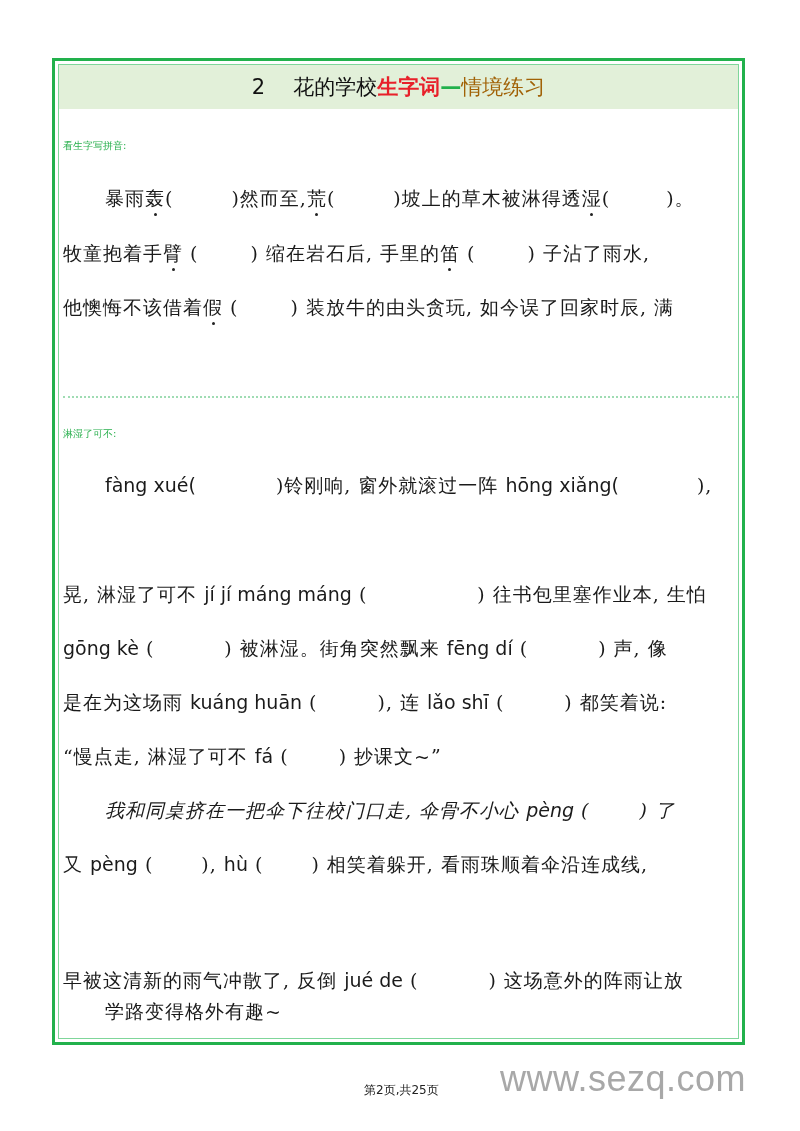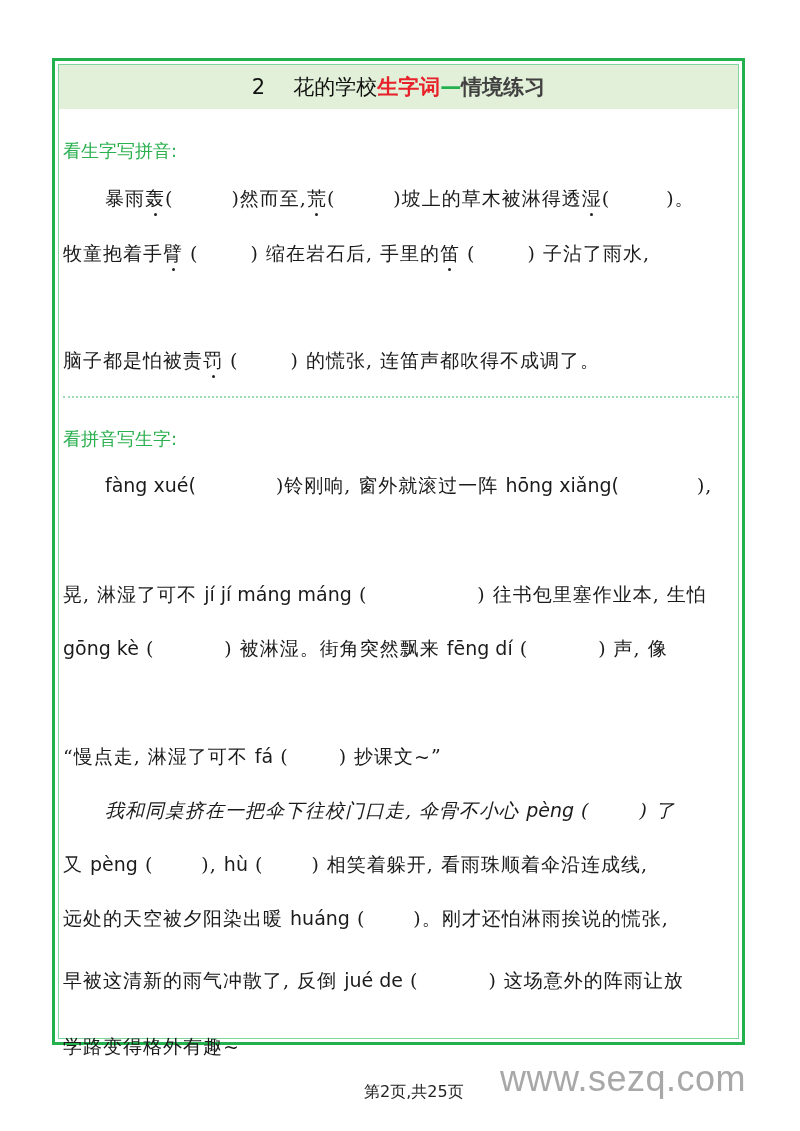--- a/index.html
+++ b/index.html
@@ -9,34 +9,34 @@
            border:3px solid #22b14c; box-sizing:border-box; }
   .frame-inner { position:absolute; left:3px; top:3px; right:3px; bottom:3px;
                  border:1px solid #7fd69a; }
   .header { position:absolute; left:4px; top:4px; right:4px; height:44px;
             background:#e2f0d9; display:flex; align-items:center; justify-content:center;
             font-family:"DejaVu Sans","Liberation Sans",sans-serif; font-size:21px; }
   .header .num { margin-right:28px; color:#111; }
   .header .lesson { color:#111; }
   .header .red { color:#e8202a; font-weight:bold; }
   .header .dash { color:#22b14c; font-weight:bold; }
-  .header .green { color:#404040; font-weight:bold; }
+  .header .green { color:#a16207; font-weight:normal; }
   .section-label { position:absolute; left:8px; font-family:"DejaVu Sans","Liberation Sans",sans-serif;
-                   font-size:18px; color:#2bb04f; }
+                   font-size:10px; color:#2bb04f; }
   .divider { position:absolute; left:8px; right:4px; top:335px; border-top:2px dotted #9fdcb3; }
   .line { position:absolute; left:8px; right:10px; font-size:19px; white-space:nowrap;
           letter-spacing:1px; }
   .line.indent { padding-left:42px; }
   .py { font-family:"DejaVu Sans","Liberation Sans",sans-serif; font-size:19px; letter-spacing:0; }
   .blank { display:inline-block; }
   .dot { position:relative; }
   .dot::after { content:""; position:absolute; left:50%; bottom:-7px; width:3px; height:3px;
                 margin-left:-1.5px; background:#222; border-radius:50%; }
   .footer-page { position:absolute; left:364px; top:1082px; font-family:"DejaVu Sans","Liberation Sans",sans-serif;
-                 font-size:16px; color:#222; }
+                 font-size:12px; color:#222; }
   .watermark { position:absolute; left:500px; top:1058px; font-family:"Liberation Sans","DejaVu Sans",sans-serif;
                font-size:36px; color:#a8a8a8; letter-spacing:0.5px; }
 </style>
 </head>
 <body>
 
 <div class="frame">
   <div class="frame-inner"></div>
 
   <div class="header">
@@ -50,62 +50,62 @@
   <div class="section-label" style="top:78px;">看生字写拼音:</div>
 
   <div class="line indent" style="top:125px;">
     <span>暴雨</span><span class="dot">轰</span><span>(</span><span class="blank" style="width:58px"></span><span>)然而至,</span><span class="dot">荒</span><span>(</span><span class="blank" style="width:58px"></span><span>)坡上的草木被淋得透</span><span class="dot">湿</span><span>(</span><span class="blank" style="width:56px"></span><span>)。</span>
   </div>
 
   <div class="line" style="top:180px;">
     <span>牧童抱着手</span><span class="dot">臂</span><span> (</span><span class="blank" style="width:52px"></span><span>) 缩在岩石后, 手里的</span><span class="dot">笛</span><span> (</span><span class="blank" style="width:52px"></span><span>) 子沾了雨水,</span>
   </div>
 
+  <div class="line" style="top:234px;">
+    <span>他懊悔不该借着</span><span class="dot">假</span><span> (</span><span class="blank" style="width:52px"></span><span>) 装放牛的由头贪玩, 如今误了回家时辰, 满</span>
+  </div>
 
-  <div class="line" style="top:287px;">
-    <span>脑子都是怕被责</span><span class="dot">罚</span><span> (</span><span class="blank" style="width:52px"></span><span>) 的慌张, 连笛声都吹得不成调了。</span>
-  </div>
 
   <div class="divider"></div>
 
-  <div class="section-label" style="top:366px;">看拼音写生字:</div>
+  <div class="section-label" style="top:366px;">淋湿了可不:</div>
 
   <div class="line indent" style="top:412px;">
     <span class="py">fàng xué</span><span class="py">(</span><span class="blank" style="width:80px"></span><span>)铃刚响, 窗外就滚过一阵 </span><span class="py">hōng xiǎng</span><span class="py">(</span><span class="blank" style="width:78px"></span><span>),</span>
   </div>
 
 
   <div class="line" style="top:521px;">
     <span>晃, 淋湿了可不 </span><span class="py">jí jí máng máng</span><span> (</span><span class="blank" style="width:110px"></span><span>) 往书包里塞作业本, 生怕</span>
   </div>
 
   <div class="line" style="top:575px;">
     <span class="py">gōng kè</span><span> (</span><span class="blank" style="width:70px"></span><span>) 被淋湿。街角突然飘来 </span><span class="py">fēng dí</span><span> (</span><span class="blank" style="width:70px"></span><span>) 声, 像</span>
   </div>
 
+  <div class="line" style="top:629px;">
+    <span>是在为这场雨 </span><span class="py">kuáng huān</span><span> (</span><span class="blank" style="width:60px"></span><span>), 连 </span><span class="py">lǎo shī</span><span> (</span><span class="blank" style="width:60px"></span><span>) 都笑着说:</span>
+  </div>
 
   <div class="line" style="top:683px;">
     <span>“慢点走, 淋湿了可不 </span><span class="py">fá</span><span> (</span><span class="blank" style="width:50px"></span><span>) 抄课文~”</span>
   </div>
 
   <div class="line indent" style="top:737px;font-style:italic;">
     <span>我和同桌挤在一把伞下往校门口走, 伞骨不小心 </span><span class="py">pèng</span><span> (</span><span class="blank" style="width:50px"></span><span>) 了</span>
   </div>
 
   <div class="line" style="top:791px;">
     <span>又 </span><span class="py">pèng</span><span> (</span><span class="blank" style="width:48px"></span><span>), </span><span class="py">hù</span><span> (</span><span class="blank" style="width:48px"></span><span>) 相笑着躲开, 看雨珠顺着伞沿连成线,</span>
   </div>
 
-  <div class="line" style="top:845px;">
-    <span>远处的天空被夕阳染出暖 </span><span class="py">huáng</span><span> (</span><span class="blank" style="width:48px"></span><span>)。刚才还怕淋雨挨说的慌张,</span>
-  </div>
 
   <div class="line" style="top:899px;margin-top:8px;">
     <span>早被这清新的雨气冲散了, 反倒 </span><span class="py">jué de</span><span> (</span><span class="blank" style="width:70px"></span><span>) 这场意外的阵雨让放</span>
   </div>
 
-  <div class="line" style="top:973px;">
+  <div class="line" style="top:938px;margin-left:42px;">
     <span>学路变得格外有趣~</span>
   </div>
 </div>
 
 <div class="footer-page">第2页,共25页</div>
 <div class="watermark">www.sezq.com</div>
 
 </body></html>

